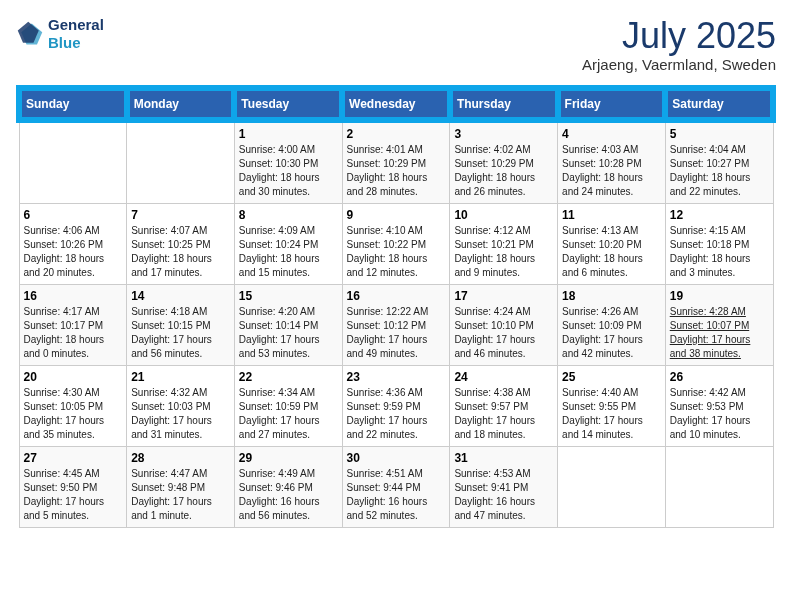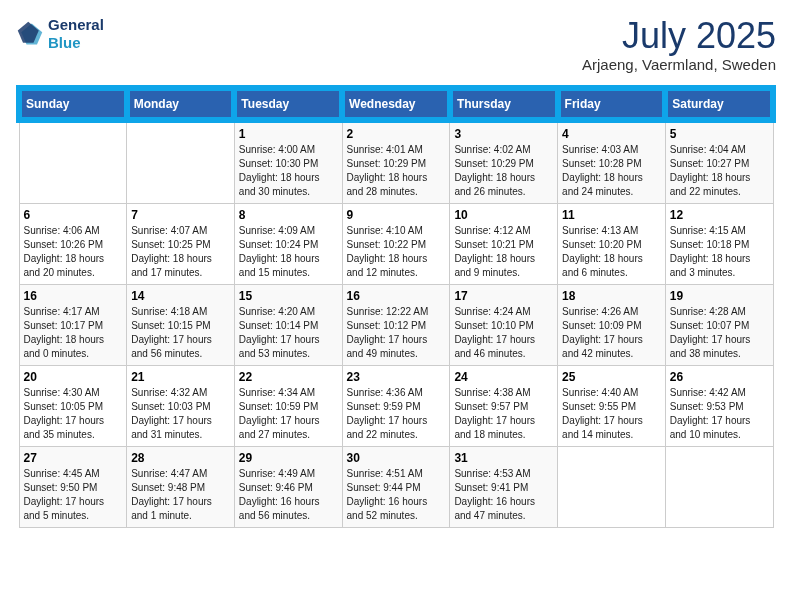--- a/index.html
+++ b/index.html
@@ -231,21 +231,21 @@
 Daylight: 17 hours and 46 minutes.</div>
         </td>
         <td>
           <span class="day-num">18</span>
           <div class="day-info" style="white-space: pre-line;">Sunrise: 4:26 AM
 Sunset: 10:09 PM
 Daylight: 17 hours and 42 minutes.</div>
         </td>
         <td>
           <span class="day-num">19</span>
-          <div class="day-info" style="white-space: pre-line;">Sunrise: 4:28 AM
+          <div class="day-info" style="white-space: pre-line; text-decoration: underline;">Sunrise: 4:28 AM
 Sunset: 10:07 PM
 Daylight: 17 hours and 38 minutes.</div>
         </td>
       </tr>
       <tr>
         <td>
           <span class="day-num">20</span>
           <div class="day-info" style="white-space: pre-line;">Sunrise: 4:30 AM
 Sunset: 10:05 PM
 Daylight: 17 hours and 35 minutes.</div>

